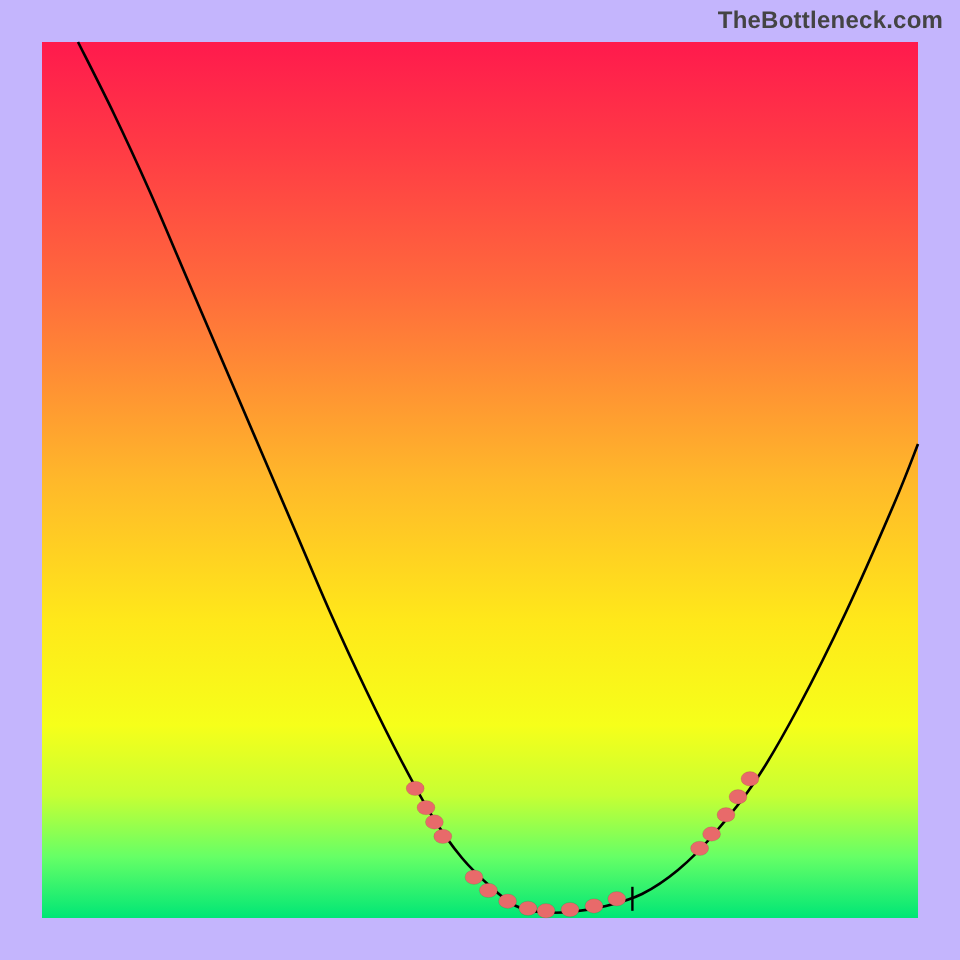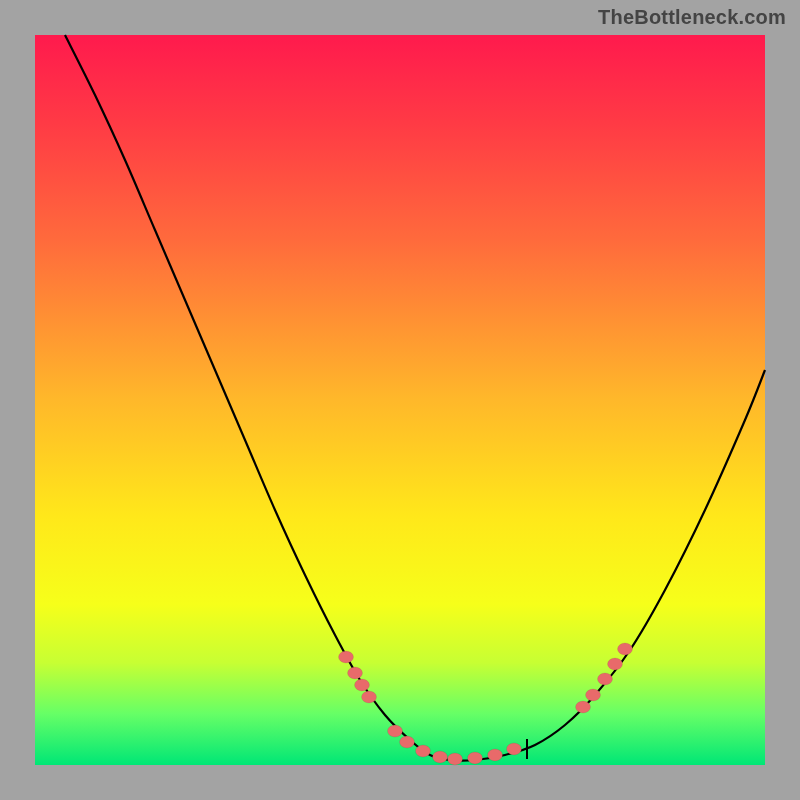--- a/index.html
+++ b/index.html
@@ -7,21 +7,21 @@
     padding: 0;
     width: 800px;
     height: 800px;
     background: #000;
     overflow: hidden;
     font-family: Arial, Helvetica, sans-serif;
   }
   .frame {
     position: absolute;
     inset: 0;
-    background: #a3a3a3;
+    background: #c4b5fd;
   }
   .plot-area {
     position: absolute;
     left: 35px;
     top: 35px;
     width: 730px;
     height: 730px;
     
     background: linear-gradient(
       to bottom,

